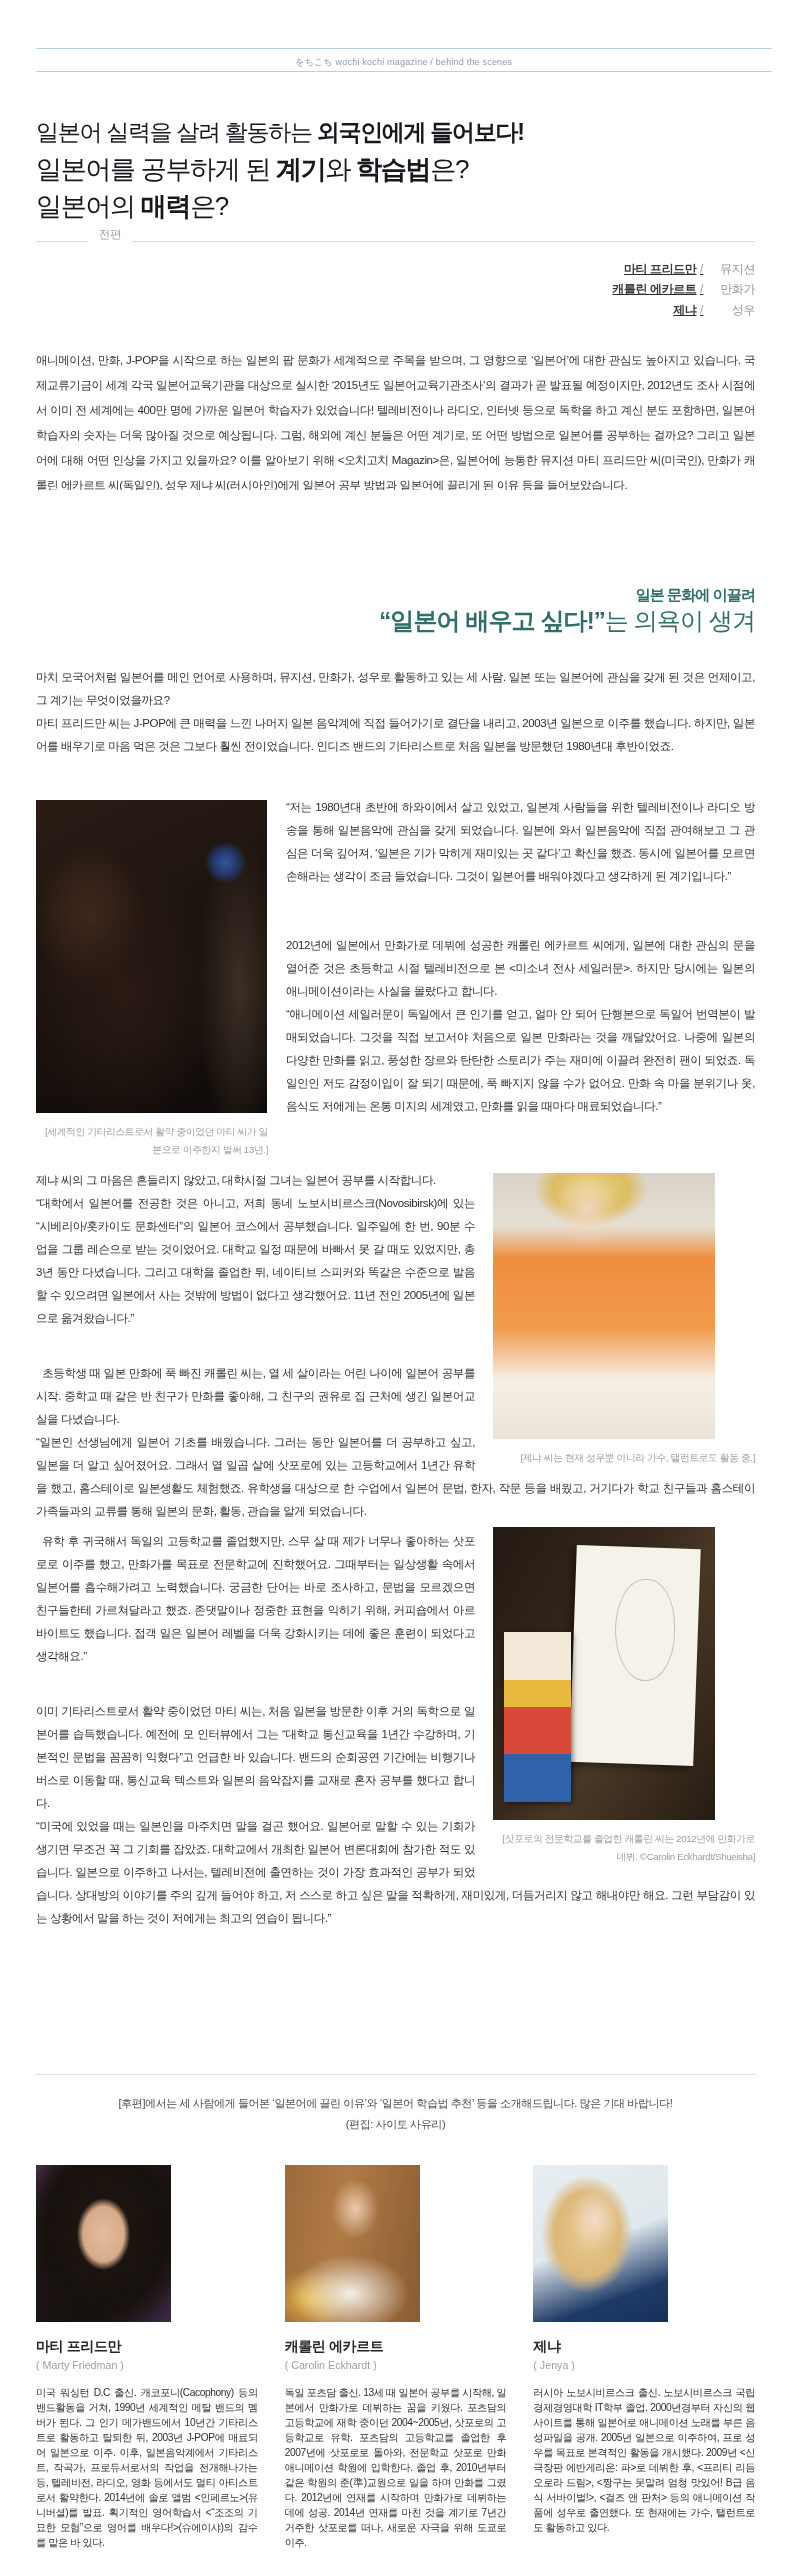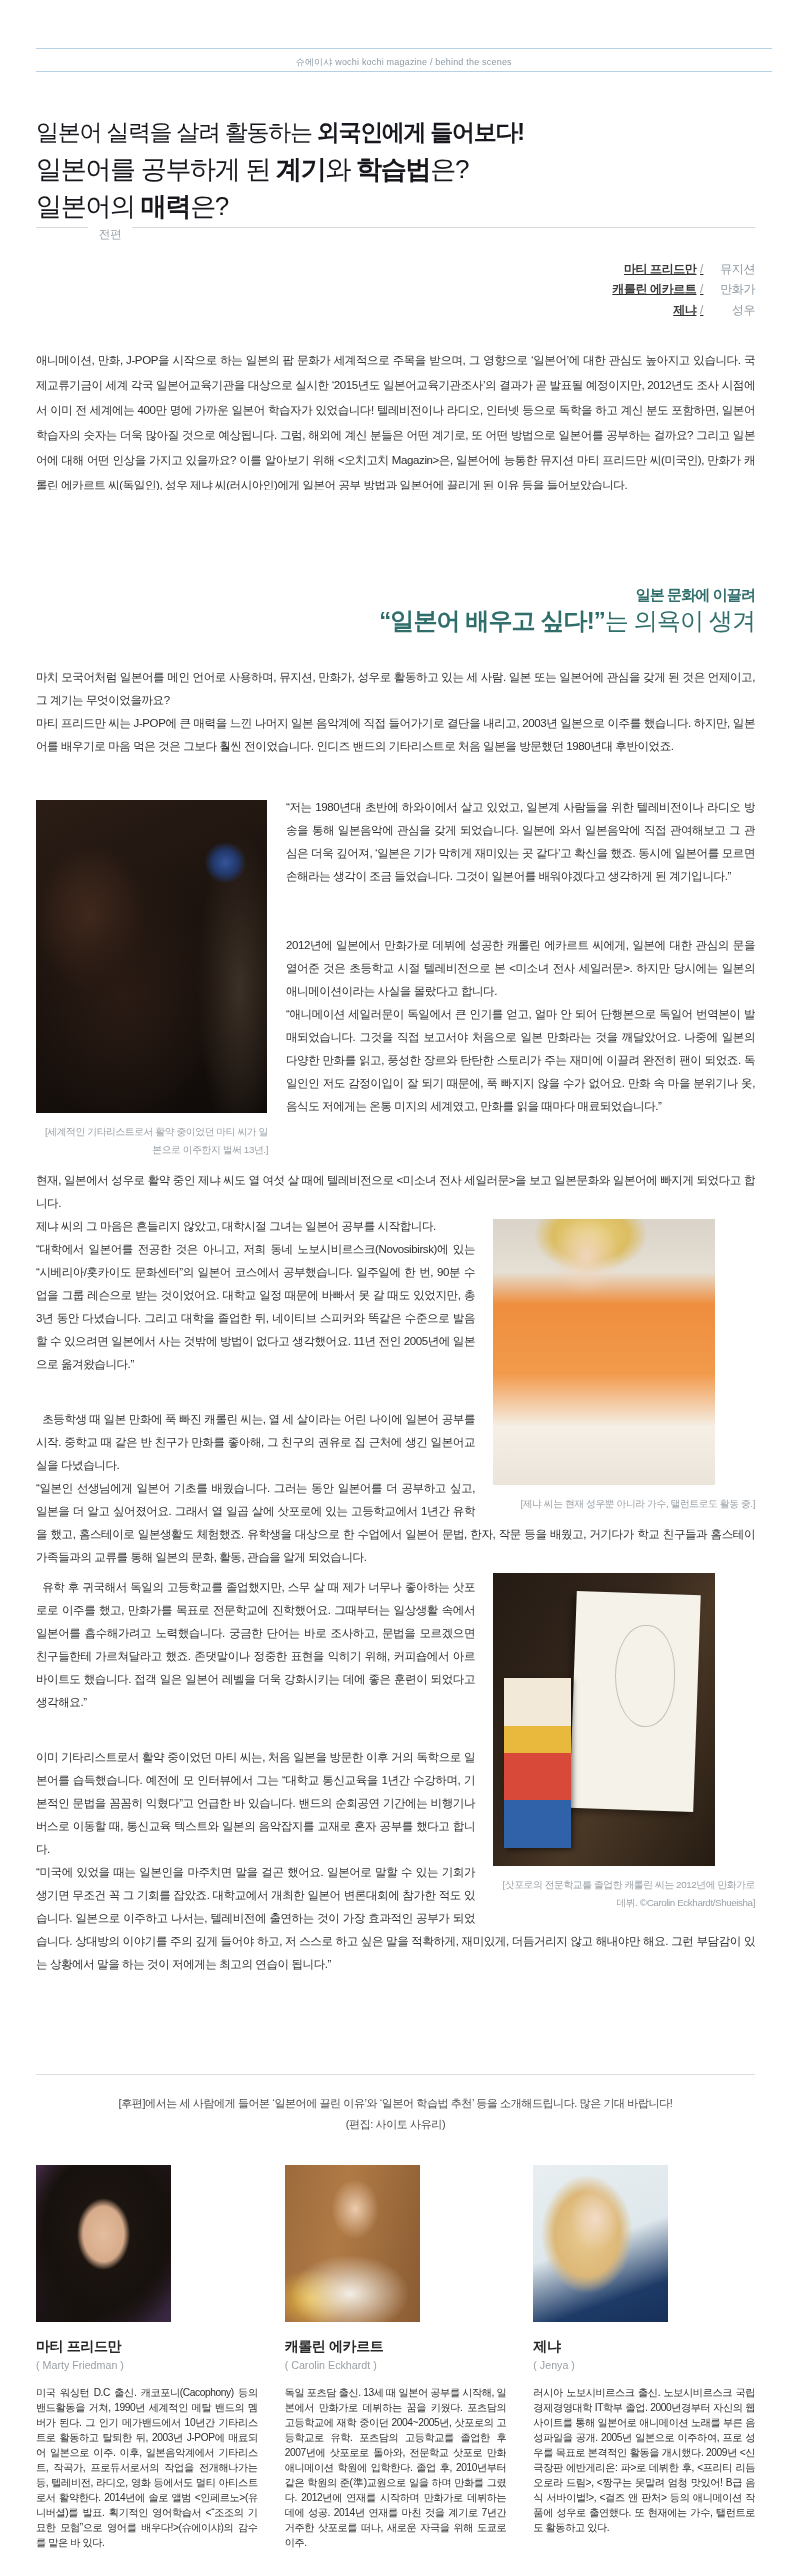--- a/index.html
+++ b/index.html
@@ -11,21 +11,21 @@
           text-align:center;padding:2.7px 0;}
   .topbar-label{font-size:9px;color:#8d9aa5;letter-spacing:0.2px;}
   
   .title{position:absolute;top:114px;left:36px;right:36px;
          color:#17171d;letter-spacing:-1.3px;line-height:37px;}
   .title .t-line1{font-size:23px;}
   .title .t-line{font-size:26px;}
   .title .reg{font-weight:400;}
   .title .bold{font-weight:800;}
   
-  .part-row{position:absolute;top:227px;left:36px;right:36px;display:flex;align-items:flex-start;}
+  .part-row{position:absolute;top:227px;left:36px;right:36px;display:flex;align-items:flex-end;}
   .part-line-short{width:52px;border-top:0.9px solid #d7dadd;}
   .part-label{margin:0 10.7px;font-size:11.5px;color:#9aa1a7;}
   .part-line-long{flex:1;border-top:0.9px solid #d7dadd;}
   
   .byline{position:absolute;top:259px;right:36px;text-align:right;font-size:12px;line-height:20.4px;text-decoration:underline;}
   .byline .bn{font-weight:bold;color:#3a3a3a;letter-spacing:-0.4px;}
   .byline .sep{color:#9aa1a7;padding:0 3.6px;}
   .byline .br{display:inline-block;width:48px;text-align:right;color:#8d98a1;letter-spacing:-0.4px;}
   
   .bodytext{font-size:11.5px;line-height:23px;letter-spacing:-0.4px;text-align:justify;color:#2e2e2e;}
@@ -94,21 +94,21 @@
   .p-en{font-size:10.7px;color:#9aa1a7;margin-top:2.7px;}
   .p-bio{font-size:10.2px;line-height:15px;text-align:justify;color:#2e2e2e;
          letter-spacing:-0.4px;margin-top:14px;max-height:185px;overflow:hidden;}
 </style>
 </head>
 <body>
 
 <div class="page">
 
   <div class="topbar">
-    <span class="topbar-label">슈에이샤 wochi kochi magazine / behind the scenes</span>
+    <span class="topbar-label">をちこち wochi kochi magazine / behind the scenes</span>
   </div>
 
   <div class="title">
     <div class="t-line1">
       <span class="reg">일본어 실력을 살려 활동하는 </span><span class="bold">외국인에게 들어보다!</span>
     </div>
     <div class="t-line">
       <span class="reg">일본어를 공부하게 된 </span><span class="bold">계기</span><span class="reg">와 </span><span class="bold">학습법</span><span class="reg">은?</span>
     </div>
     <div class="t-line">
@@ -154,21 +154,20 @@
       <figcaption class="caption">[세계적인 기타리스트로서 활약 중이었던 마티 씨가 일본으로 이주한지 벌써 13년.]</figcaption>
     </figure>
     <div class="media-text bodytext">
       <p class="q1">“저는 1980년대 초반에 하와이에서 살고 있었고, 일본계 사람들을 위한 텔레비전이나 라디오 방송을 통해 일본음악에 관심을 갖게 되었습니다. 일본에 와서 일본음악에 직접 관여해보고 그 관심은 더욱 깊어져, ‘일본은 기가 막히게 재미있는 곳 같다’고 확신을 했죠. 동시에 일본어를 모르면 손해라는 생각이 조금 들었습니다. 그것이 일본어를 배워야겠다고 생각하게 된 계기입니다.”</p>
       <p>2012년에 일본에서 만화가로 데뷔에 성공한 캐롤린 에카르트 씨에게, 일본에 대한 관심의 문을 열어준 것은 초등학교 시절 텔레비전으로 본 &lt;미소녀 전사 세일러문&gt;. 하지만 당시에는 일본의 애니메이션이라는 사실을 몰랐다고 합니다.</p>
       <p>“애니메이션 세일러문이 독일에서 큰 인기를 얻고, 얼마 안 되어 단행본으로 독일어 번역본이 발매되었습니다. 그것을 직접 보고서야 처음으로 일본 만화라는 것을 깨달았어요. 나중에 일본의 다양한 만화를 읽고, 풍성한 장르와 탄탄한 스토리가 주는 재미에 이끌려 완전히 팬이 되었죠. 독일인인 저도 감정이입이 잘 되기 때문에, 푹 빠지지 않을 수가 없어요. 만화 속 마을 분위기나 옷, 음식도 저에게는 온통 미지의 세계였고, 만화를 읽을 때마다 매료되었습니다.”</p>
     </div>
   </div>
 
   <div class="flowzone bodytext">
-    <p>현재, 일본에서 성우로 활약 중인 제냐 씨도 열 여섯 살 때에 텔레비전으로 &lt;미소녀 전사 세일러문&gt;을 보고 일본문화와 일본어에 빠지게 되었다고 합니다.</p>
 
     <figure class="fig-float">
       <div class="ph ph-jenya-desk"></div>
       <figcaption class="caption">[제냐 씨는 현재 성우뿐 아니라 가수, 탤런트로도 활동 중.]</figcaption>
     </figure>
 
     <p>제냐 씨의 그 마음은 흔들리지 않았고, 대학시절 그녀는 일본어 공부를 시작합니다.</p>
     <p>“대학에서 일본어를 전공한 것은 아니고, 저희 동네 노보시비르스크(Novosibirsk)에 있는 “시베리아/홋카이도 문화센터”의 일본어 코스에서 공부했습니다. 일주일에 한 번, 90분 수업을 그룹 레슨으로 받는 것이었어요. 대학교 일정 때문에 바빠서 못 갈 때도 있었지만, 총 3년 동안 다녔습니다. 그리고 대학을 졸업한 뒤, 네이티브 스피커와 똑같은 수준으로 발음할 수 있으려면 일본에서 사는 것밖에 방법이 없다고 생각했어요. 11년 전인 2005년에 일본으로 옮겨왔습니다.”</p>
     <p class="gap-top indent">초등학생 때 일본 만화에 푹 빠진 캐롤린 씨는, 열 세 살이라는 어린 나이에 일본어 공부를 시작. 중학교 때 같은 반 친구가 만화를 좋아해, 그 친구의 권유로 집 근처에 생긴 일본어교실을 다녔습니다.</p>
     <p>“일본인 선생님에게 일본어 기초를 배웠습니다. 그러는 동안 일본어를 더 공부하고 싶고, 일본을 더 알고 싶어졌어요. 그래서 열 일곱 살에 삿포로에 있는 고등학교에서 1년간 유학을 했고, 홈스테이로 일본생활도 체험했죠. 유학생을 대상으로 한 수업에서 일본어 문법, 한자, 작문 등을 배웠고, 거기다가 학교 친구들과 홈스테이 가족들과의 교류를 통해 일본의 문화, 활동, 관습을 알게 되었습니다.</p>

